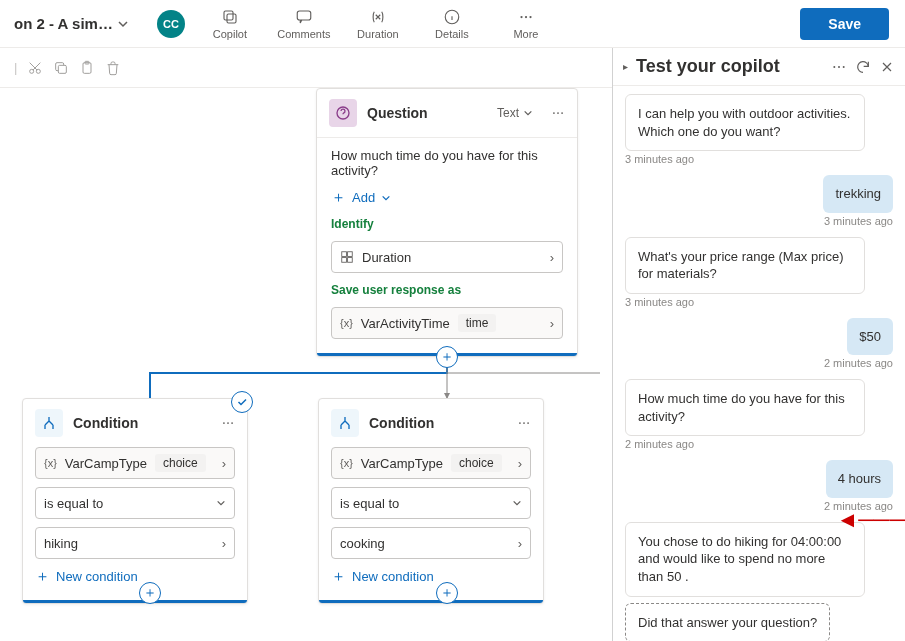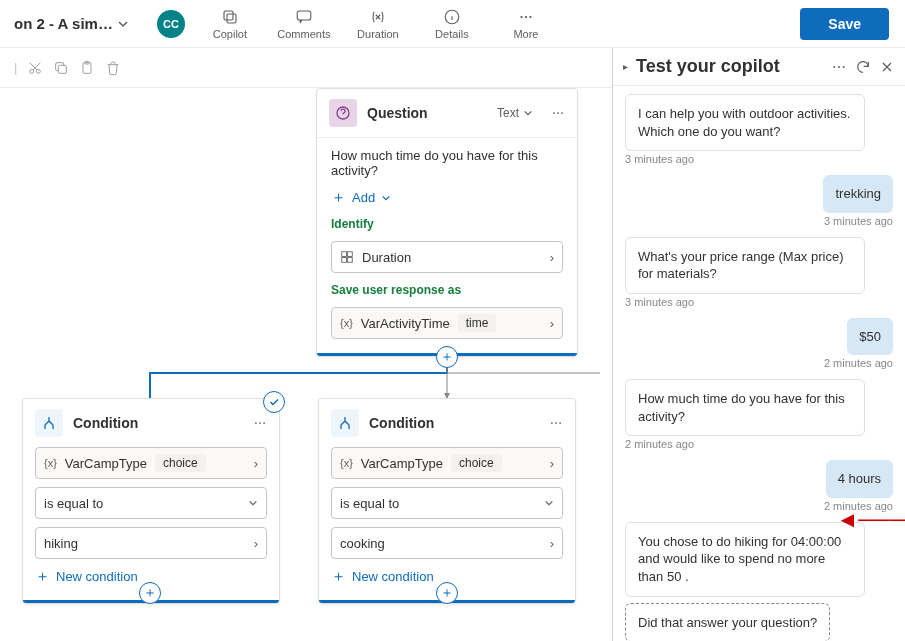--- a/index.html
+++ b/index.html
@@ -30,21 +30,21 @@
 .label-sm { font-size: 12px; font-weight: 600; color: #15803d; }
 .field { border: 1px solid #c8c6c4; border-radius: 4px; height: 32px; display: flex; align-items: center; padding: 0 8px; gap: 8px; background: #fff; cursor: pointer; }
 .field .fx { font-size: 11px; color: #605e5c; }
 .field .chev { margin-left: auto; color: #605e5c; }
 .add-link { display: flex; align-items: center; gap: 6px; color: #0f6cbd; font-size: 13px; cursor: pointer; }
 .var-chip { background: #f3f2f1; border-radius: 3px; padding: 2px 8px; font-size: 12px; }
 .node-accent { height: 3px; background: #0f6cbd; border-radius: 0 0 4px 4px; }
 
 .question-node { left: 316px; top: 0; width: 262px; }
 .question-node .hicon { background: #e8d5e8; color: #8a3d8a; }
-.cond-node { top: 310px; width: 258px; }
+.cond-node { top: 310px; width: 226px; }
 .cond-node.c1 { left: 22px; }
 .cond-node.c2 { left: 318px; }
 .cond-node .hicon { background: #eef6fb; color: #0f6cbd; }
 .cond-node .node-header { border-bottom: none; padding-bottom: 4px; }
 .cond-body { padding: 6px 12px 14px; display: flex; flex-direction: column; gap: 8px; }
 .check-badge { position: absolute; top: -8px; right: -6px; width: 22px; height: 22px; border-radius: 50%; border: 1.5px solid #0f6cbd; background: #fff; display: flex; align-items: center; justify-content: center; color: #0f6cbd; font-size: 12px; }
 
 .plus-node { position: absolute; width: 22px; height: 22px; border-radius: 50%; background: #fff; border: 1.5px solid #0f6cbd; color: #0f6cbd; display: flex; align-items: center; justify-content: center; font-size: 14px; cursor: pointer; z-index: 5; }
 
 svg.connectors { position: absolute; inset: 0; width: 100%; height: 100%; pointer-events: none; }

